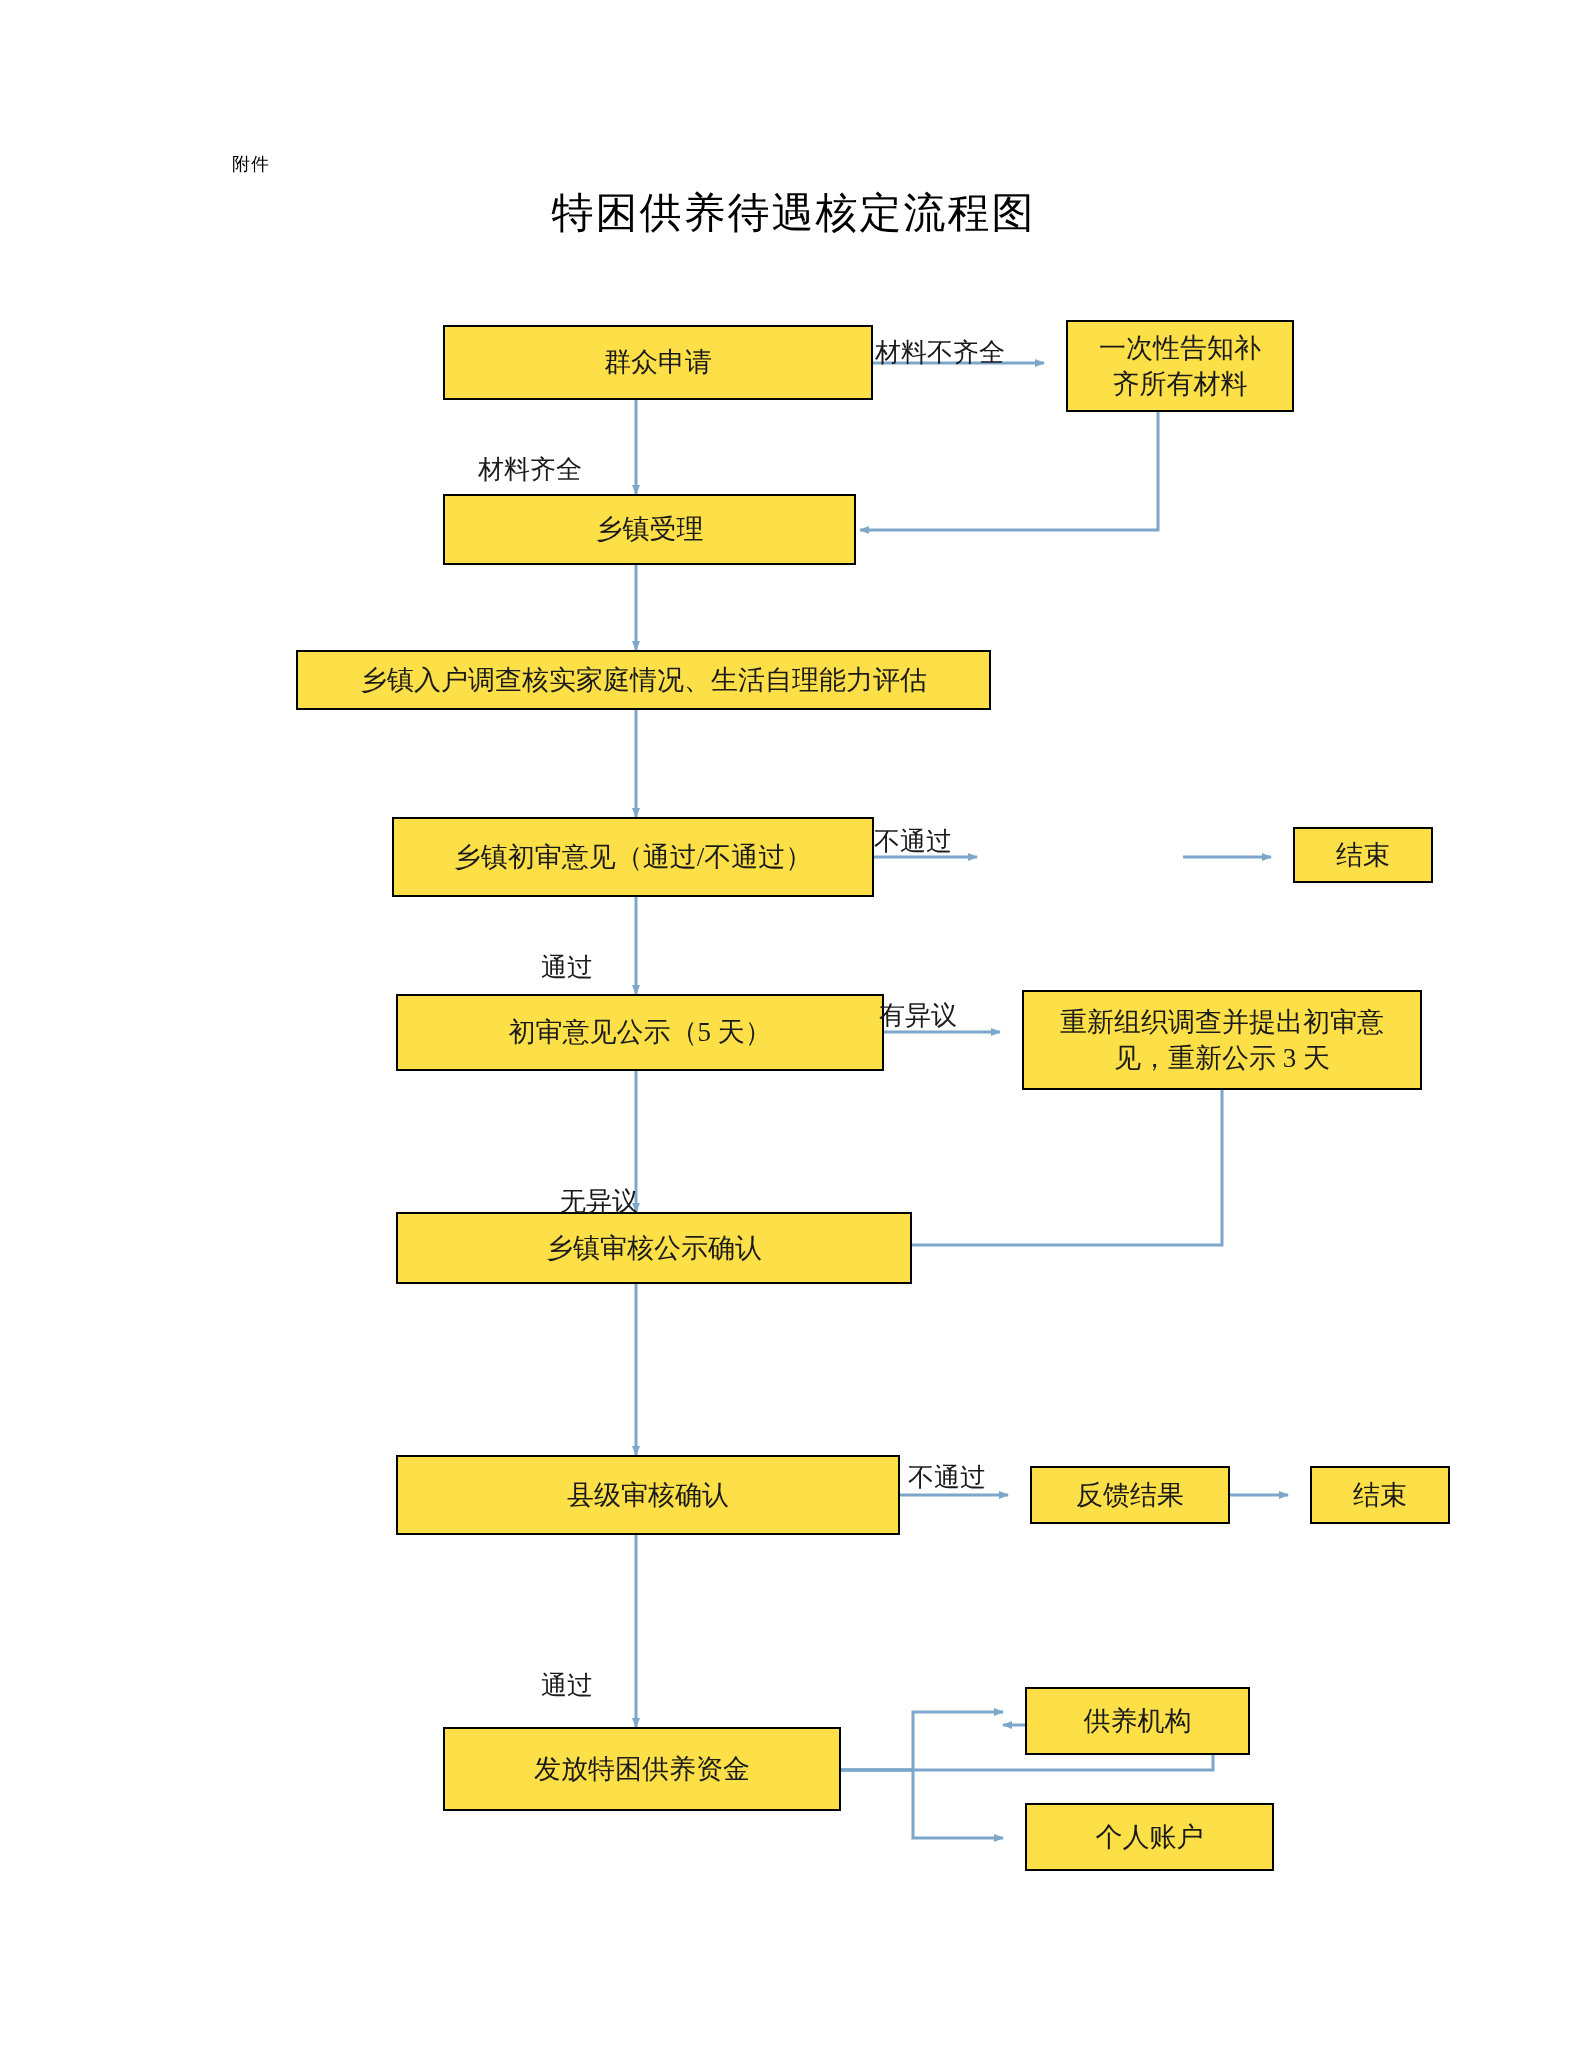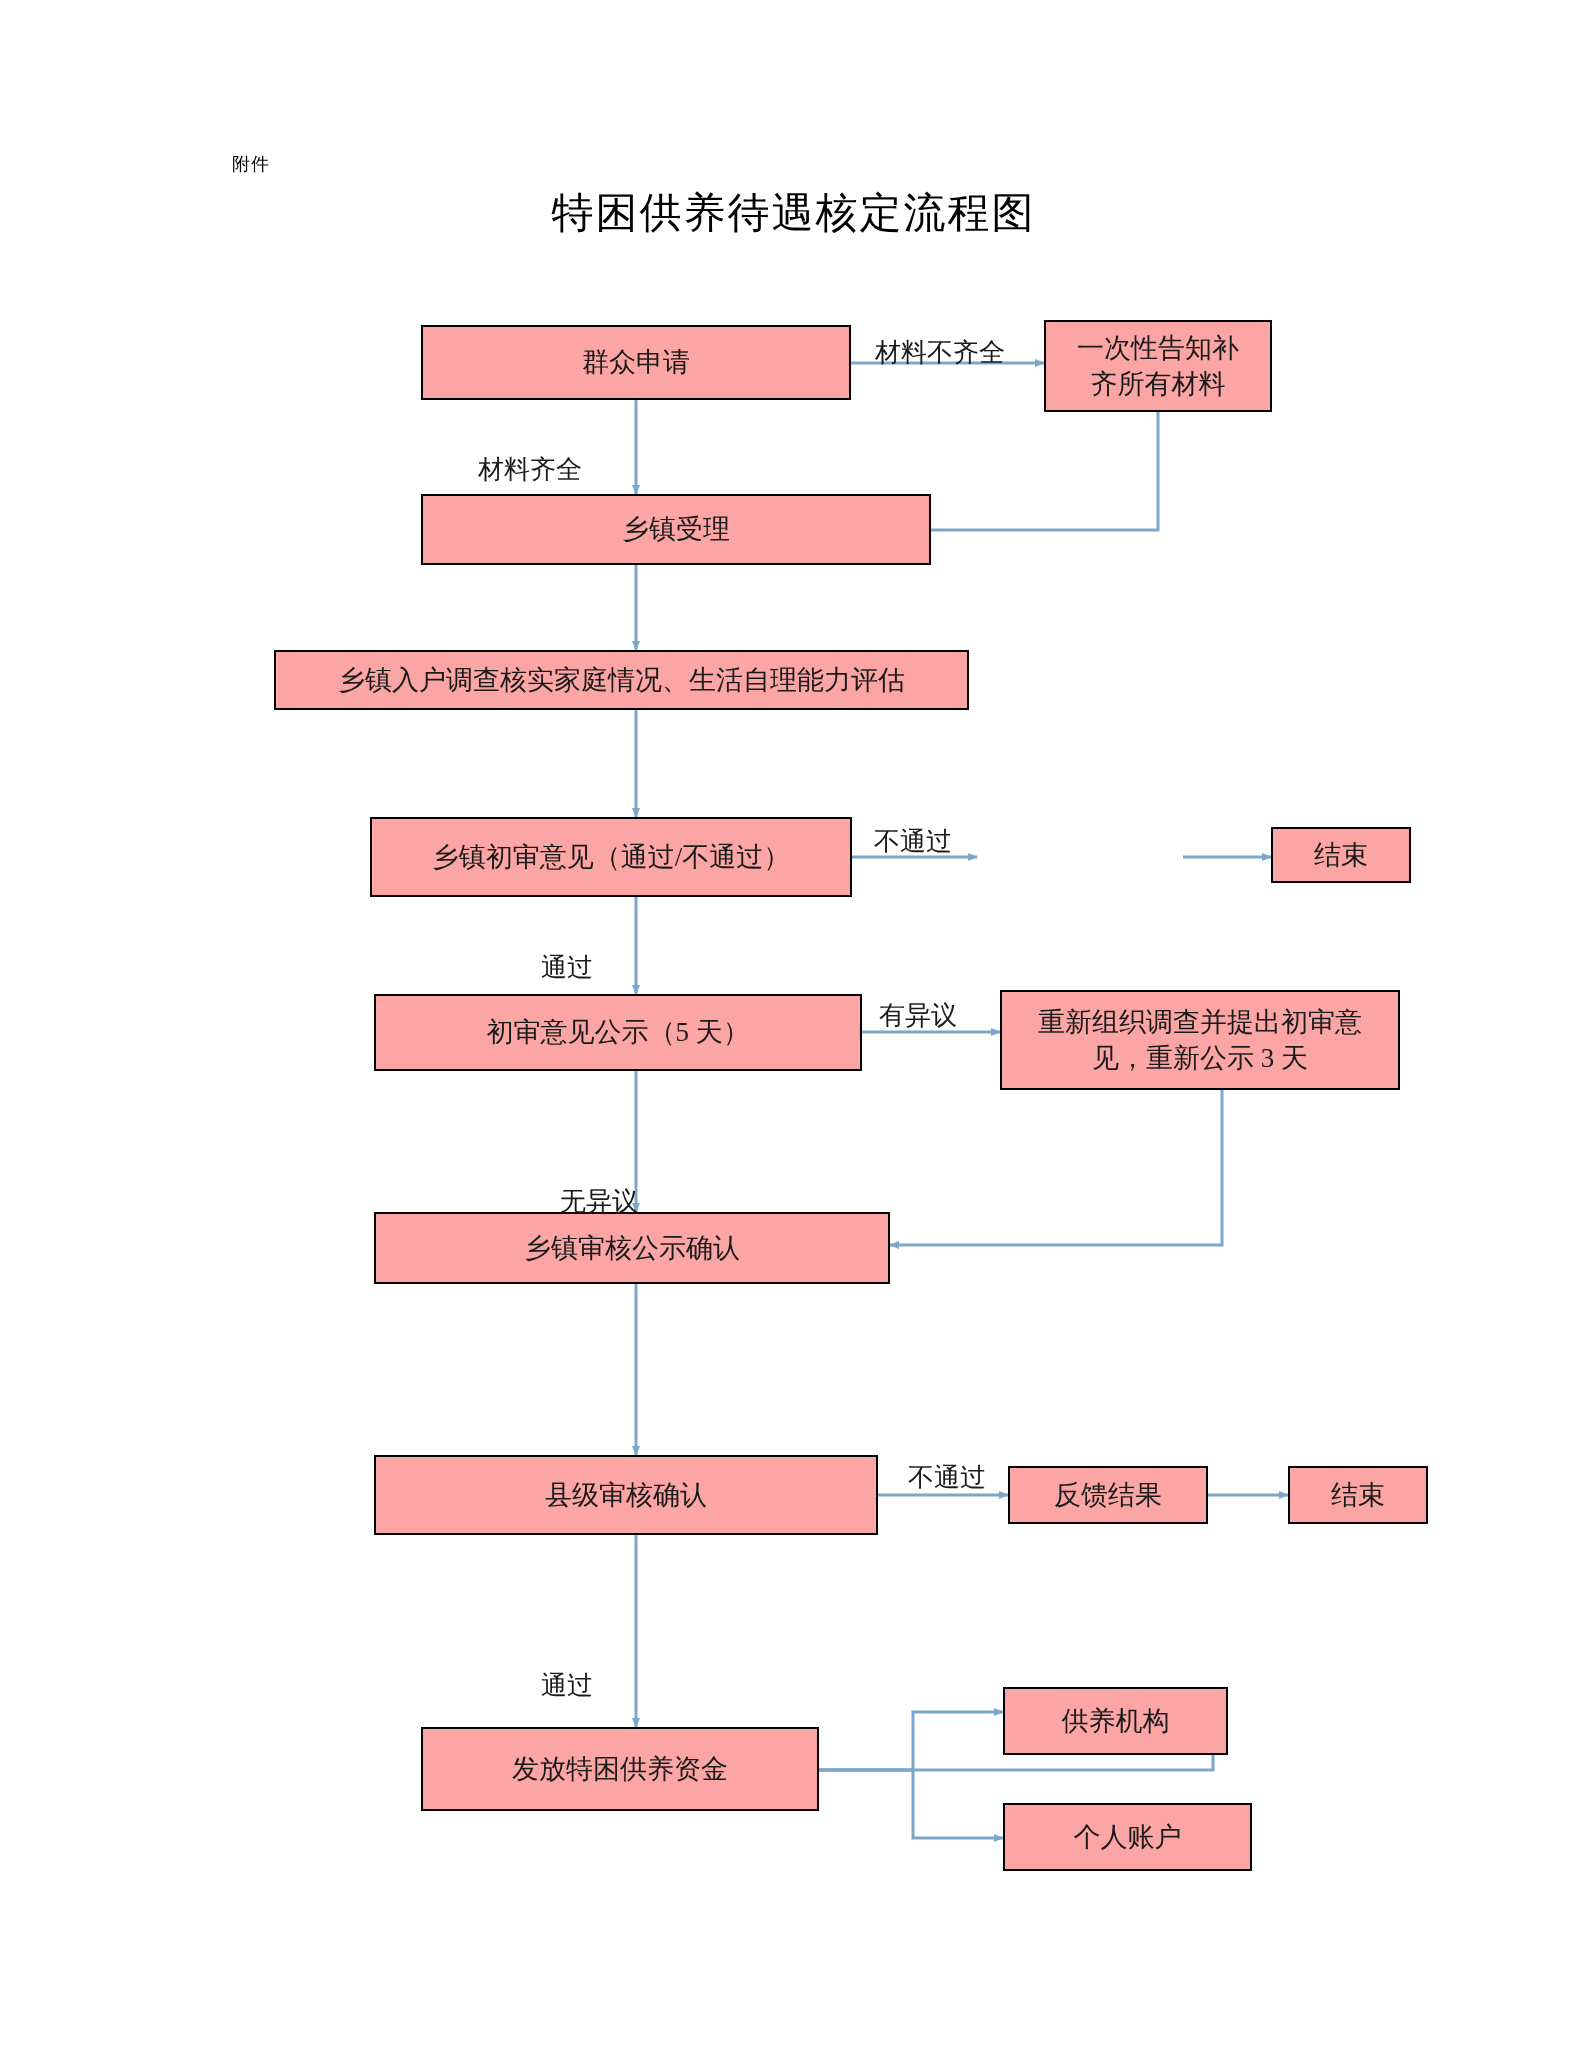--- a/index.html
+++ b/index.html
@@ -40,30 +40,31 @@
     font-size: 42px;
     color: #000000;
     letter-spacing: 2px;
     white-space: nowrap;
   }
   
   .node {
     position: absolute;
     box-sizing: border-box;
     border: 2.5px solid #000000;
-    background: #fca5a5;
+    background: #fde047;
     display: flex;
     align-items: center;
     justify-content: center;
     text-align: center;
     font-size: 27px;
     line-height: 1.35;
     color: #1a1a1a;
     padding: 18px 6px;
     z-index: 3;
+    margin-left: 22px;
   }
   .edge-label {
     position: absolute;
     font-size: 26px;
     color: #1a1a1a;
     white-space: nowrap;
     z-index: 4;
     background: transparent;
   }
   svg.connectors {
@@ -133,21 +134,21 @@
     <g stroke="#7CA7CB" stroke-width="3" fill="none" marker-end="url(#ah)">
       <path d="M913,1770 L913,1712 L1003,1712"></path>
     </g>
   </svg>
 
   <div class="node" style="left:421px; top:325px; width:430px; height:75px;">群众申请</div>
 
   <div class="node" style="left:1044px; top:320px; width:228px; height:92px; white-space:pre-line;">一次性告知补
 齐所有材料</div>
 
-  <div class="node" style="left:421px; top:494px; width:510px; height:71px;">乡镇受理</div>
+  <div class="node" style="left:421px; top:494px; width:413px; height:71px;">乡镇受理</div>
 
   <div class="node" style="left:274px; top:650px; width:695px; height:60px;">乡镇入户调查核实家庭情况、生活自理能力评估</div>
 
   <div class="node" style="left:370px; top:817px; width:482px; height:80px;">乡镇初审意见（通过/不通过）</div>
 
 
   <div class="node" style="left:1271px; top:827px; width:140px; height:56px;">结束</div>
 
   <div class="node" style="left:374px; top:994px; width:488px; height:77px;">初审意见公示（5 天）</div>
 

